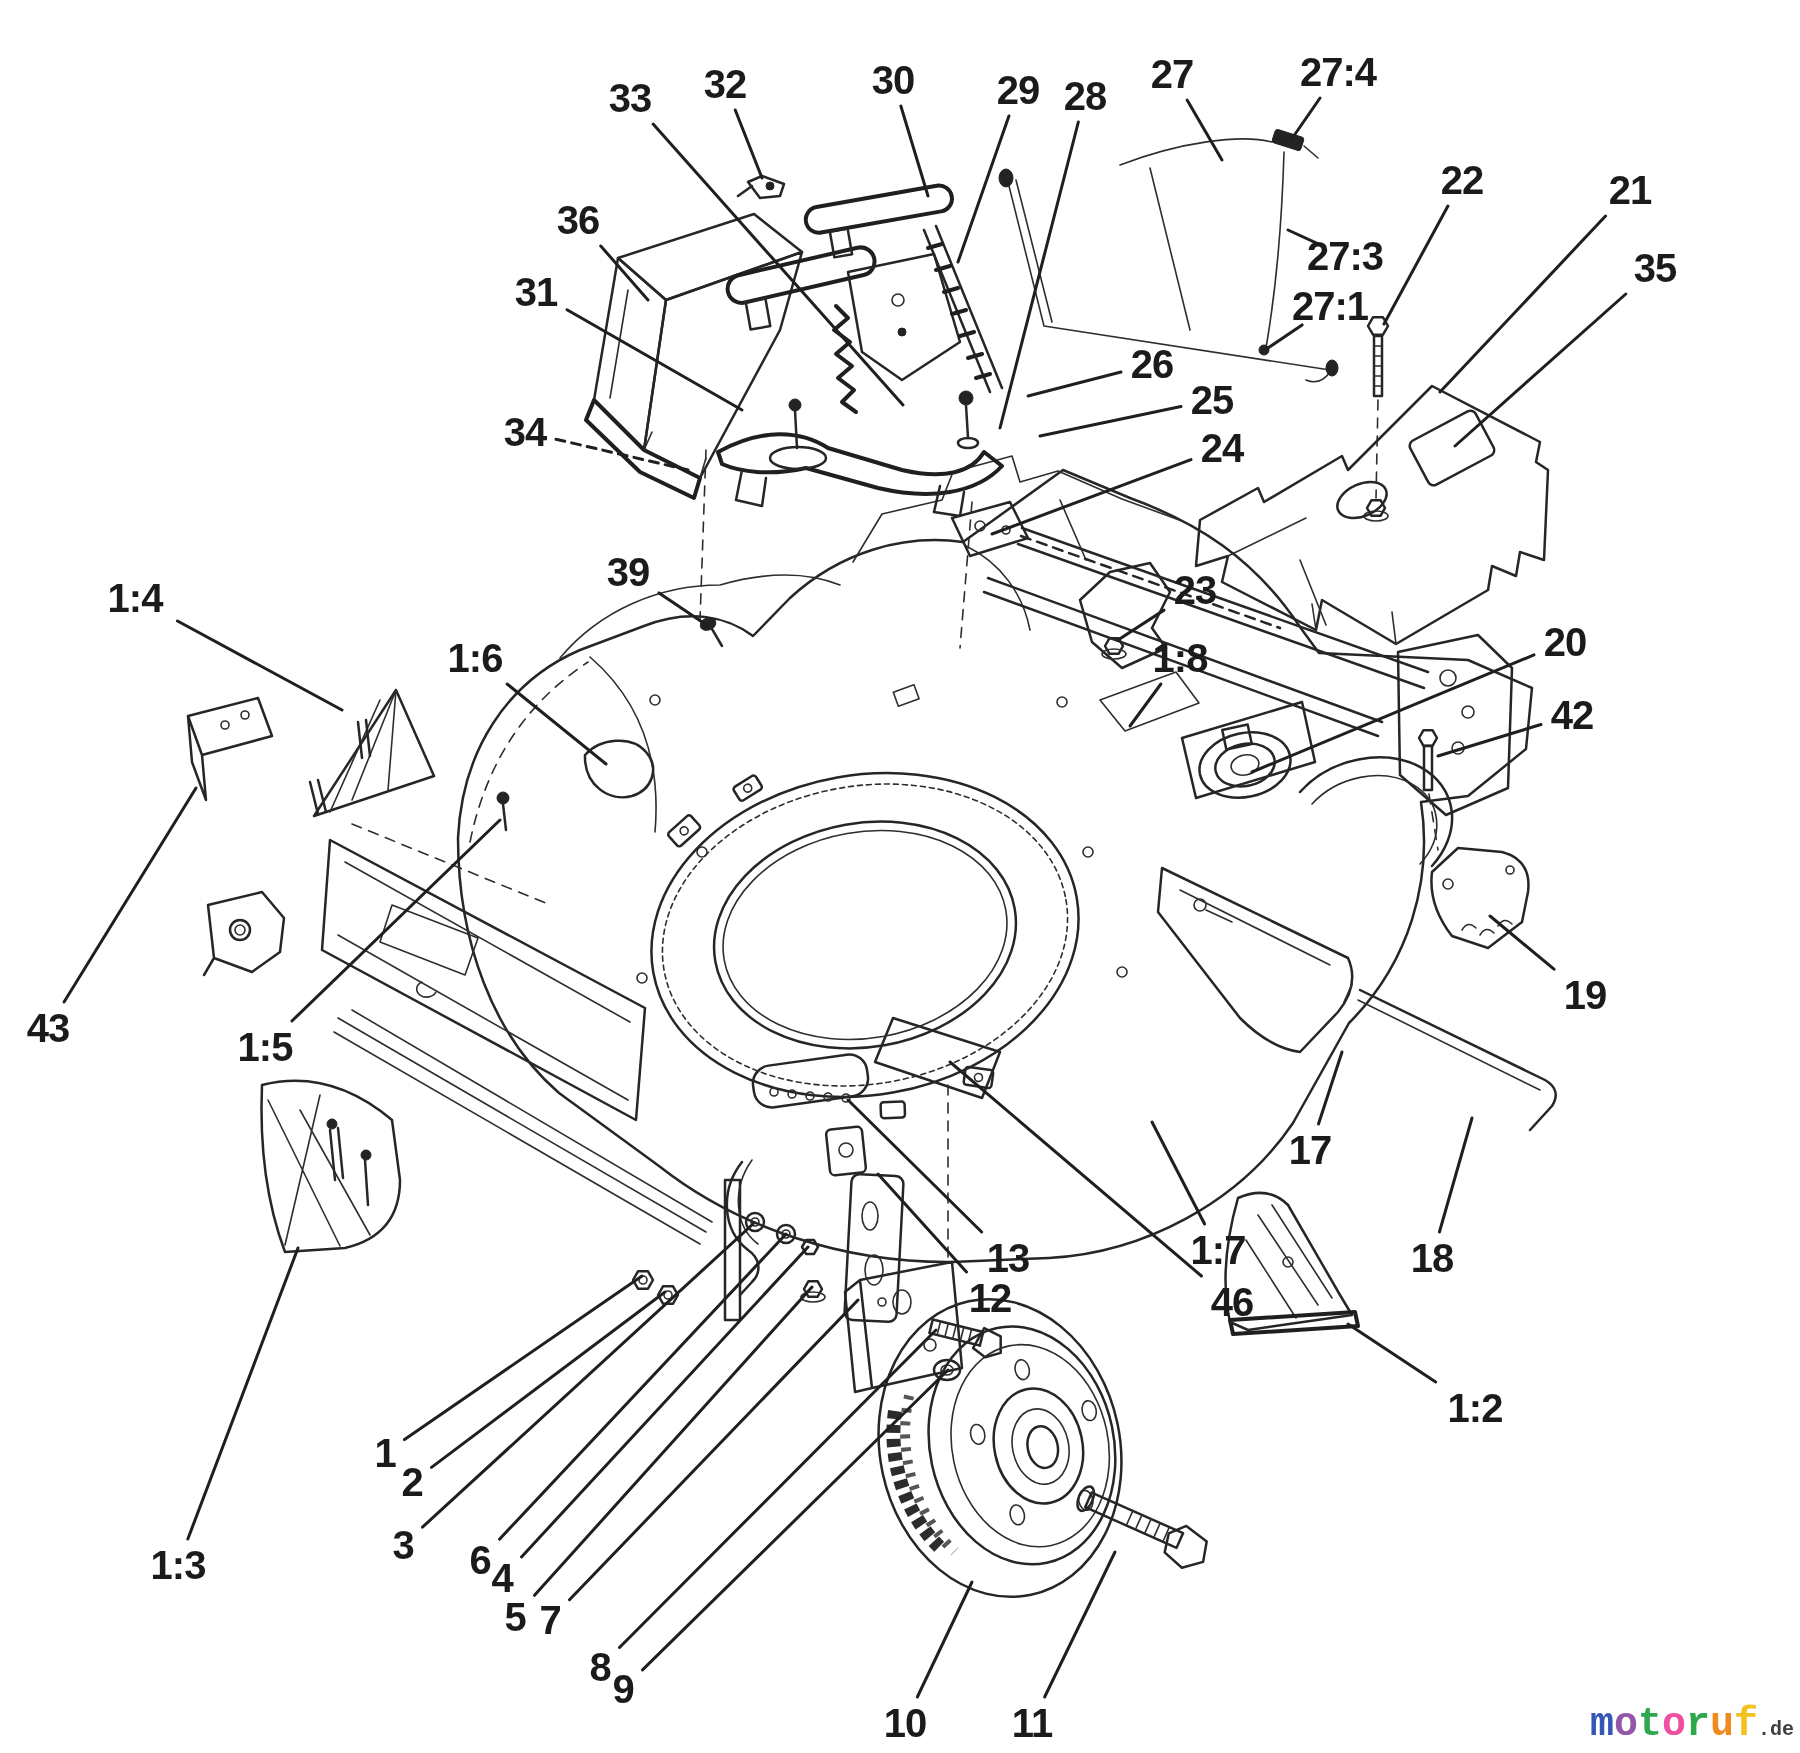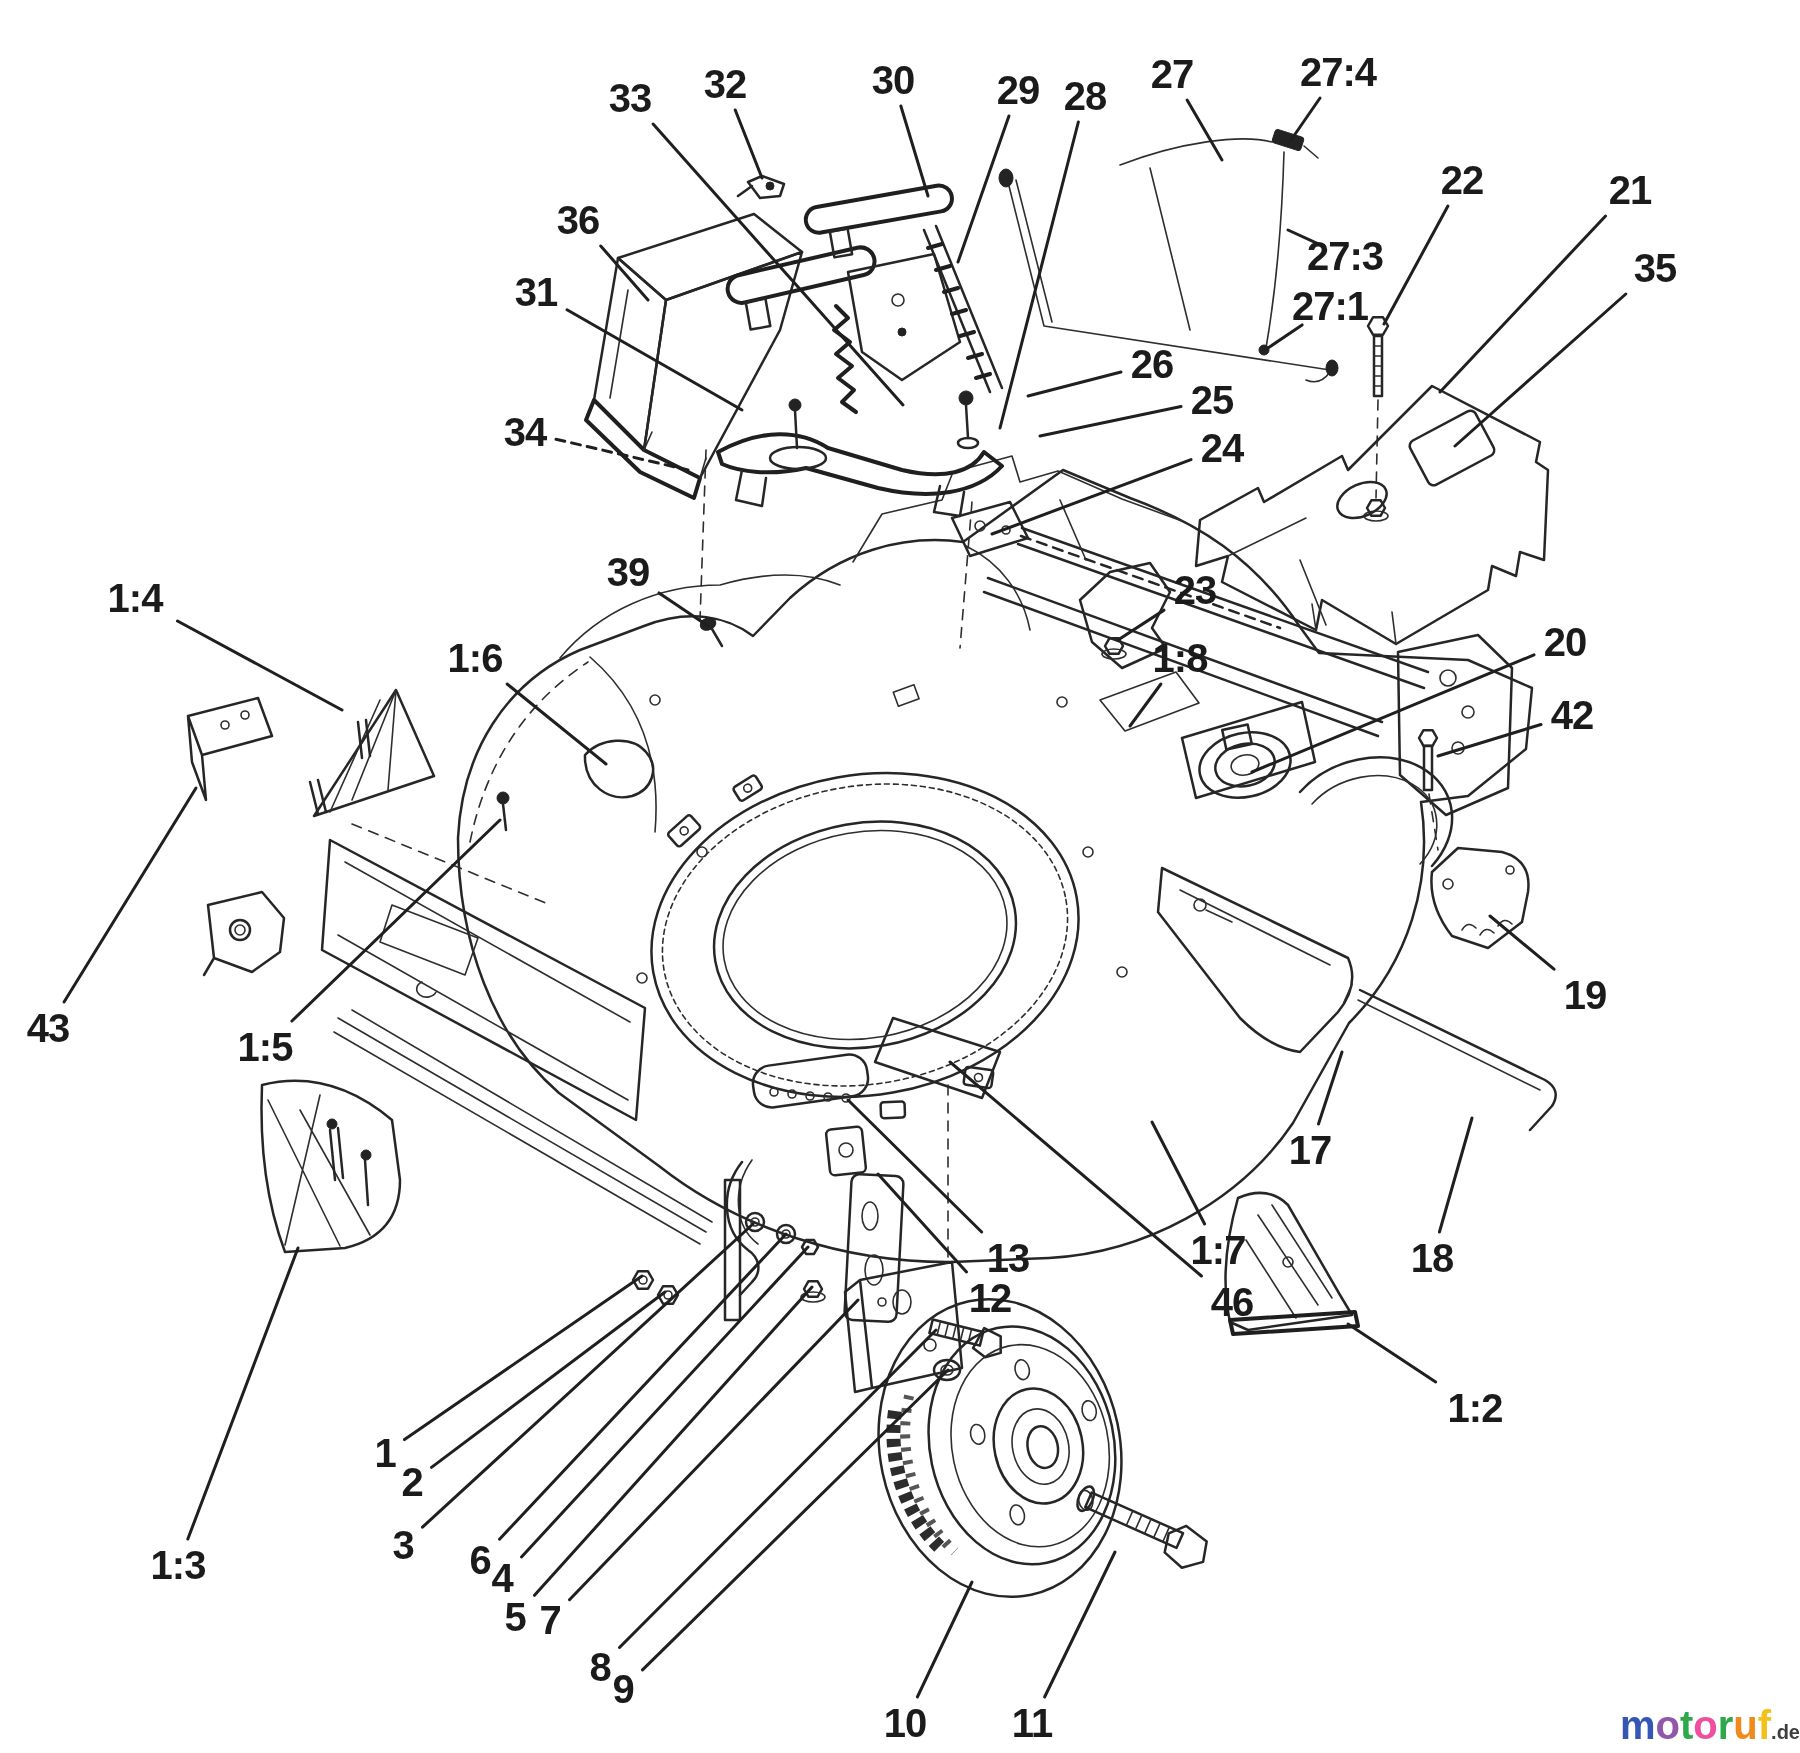--- a/index.html
+++ b/index.html
@@ -9,21 +9,21 @@
   svg{position:absolute;left:0;top:0;}
   .art{stroke:#262626;fill:none;stroke-width:2.5;stroke-linejoin:round;stroke-linecap:round;}
   .art-heavy{stroke:#1f1f1f;fill:none;stroke-width:4;stroke-linejoin:round;stroke-linecap:round;}
   .art-thin{stroke:#2e2e2e;fill:none;stroke-width:1.6;stroke-linejoin:round;stroke-linecap:round;}
   .fill-dark{fill:#232323;stroke:#232323;}
   .dashed{stroke-dasharray:10 8;}
   .callout-text{font-family:"Liberation Sans",sans-serif;font-weight:700;font-size:40px;
                 fill:#1b1b1b;text-anchor:middle;dominant-baseline:central;letter-spacing:-1px;}
   .leader{stroke:#1f1f1f;stroke-width:3;fill:none;stroke-linecap:round;}
   .leader.dash{stroke-dasharray:9 7;}
-  #brand-logo{position:absolute;right:0;bottom:8px;font-family:Liberation Sans, sans-serif;
+  #brand-logo{position:absolute;right:6px;bottom:8px;font-family:Liberation Mono, monospace;
               font-weight:700;font-size:40px;line-height:1;white-space:nowrap;}
   #brand-logo .suffix{font-size:20px;font-weight:700;}
 </style>
 </head>
 <body>
 
 <div class="stage">
   <svg width="1800" height="1753" viewBox="0 0 1800 1753">
 
     <g>

